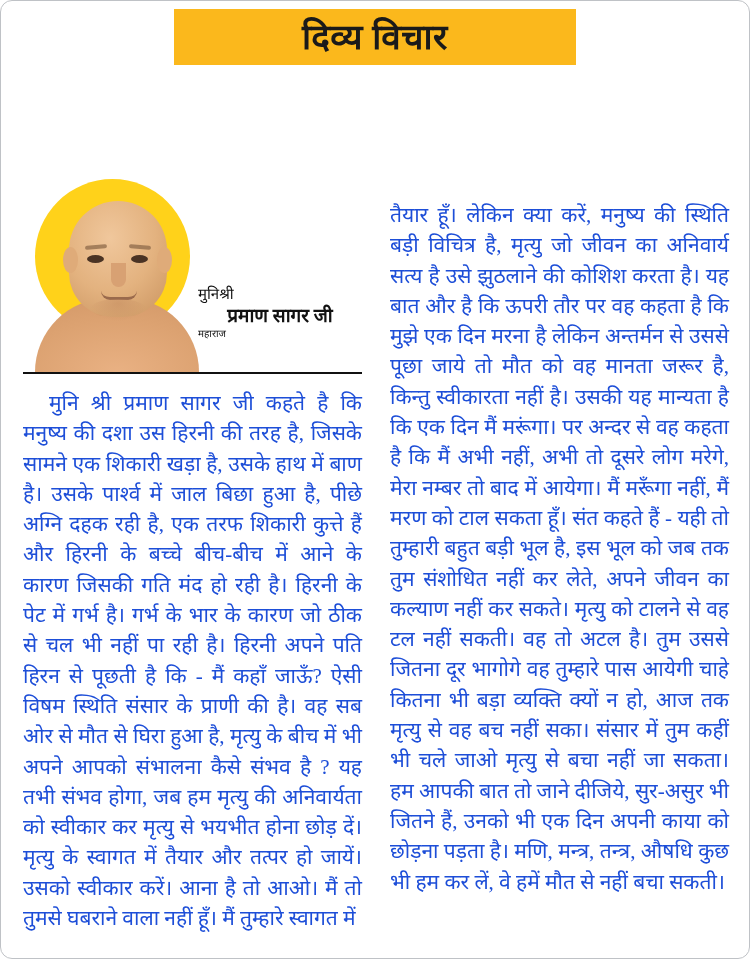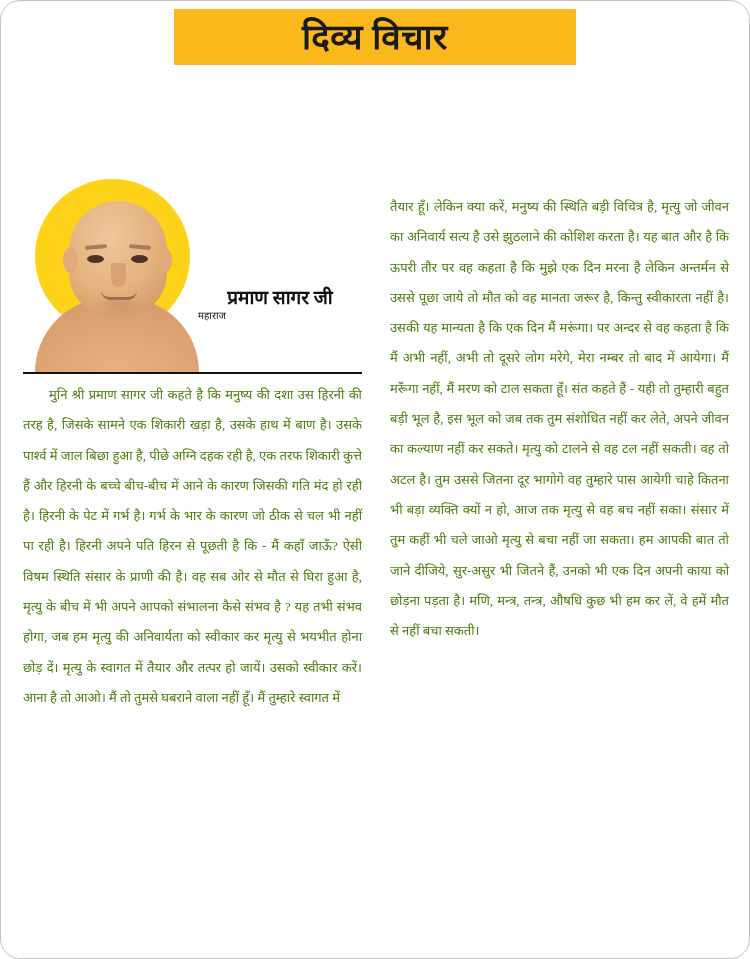--- a/index.html
+++ b/index.html
@@ -16,21 +16,21 @@
     overflow: hidden;
   }
 
   
   .page {
     position: relative;
     width: 750px;
     height: 959px;
     background: #ffffff;
     border: 1px solid #bfc2c6;
-    border-radius: 20px;
+    border-radius: 12px;
     overflow: hidden;
   }
 
   
   .masthead-wrap {
     position: absolute;
     top: 8px;
     left: 0;
     width: 100%;
     display: flex;
@@ -226,23 +226,23 @@
     left: 0;
     top: 193px;
     width: 339px;
     height: 0;
     border-top: 2.5px solid #111;
   }
 
   
   .body-text {
     font-family: "Liberation Serif", "DejaVu Serif", serif;
-    font-size: 13px;
+    font-size: 21px;
     line-height: 30.3px;
-    color: #4d7c0f;
+    color: #1d4ed8;
     text-align: justify;
     text-justify: inter-word;
     -webkit-hyphens: none;
     hyphens: none;
   }
   .col-left .body-text {
     position: absolute;
     top: 188px;
     left: 0;
     width: 339px;
@@ -282,20 +282,21 @@
           <div class="p-brow-l"></div>
           <div class="p-brow-r"></div>
           <div class="p-eye-l"></div>
           <div class="p-eye-r"></div>
           <div class="p-nose"></div>
           <div class="p-mouth"></div>
           <div class="p-chin"></div>
         </div>
 
         <div class="author-caption">
+          <div class="author-pre">मुनिश्री</div>
           <div class="author-name">प्रमाण सागर जी</div>
           <div class="author-post">महाराज</div>
         </div>
       </div>
 
       <div class="rule"></div>
 
       <p class="body-text">मुनि श्री प्रमाण सागर जी कहते है कि मनुष्य की दशा उस हिरनी की तरह है, जिसके सामने एक शिकारी खड़ा है, उसके हाथ में बाण है। उसके पार्श्व में जाल बिछा हुआ है, पीछे अग्नि दहक रही है, एक तरफ शिकारी कुत्ते हैं और हिरनी के बच्चे बीच-बीच में आने के कारण जिसकी गति मंद हो रही है। हिरनी के पेट में गर्भ है। गर्भ के भार के कारण जो ठीक से चल भी नहीं पा रही है। हिरनी अपने पति हिरन से पूछती है कि - मैं कहाँ जाऊँ? ऐसी विषम स्थिति संसार के प्राणी की है। वह सब ओर से मौत से घिरा हुआ है, मृत्यु के बीच में भी अपने आपको संभालना कैसे संभव है ? यह तभी संभव होगा, जब हम मृत्यु की अनिवार्यता को स्वीकार कर मृत्यु से भयभीत होना छोड़ दें। मृत्यु के स्वागत में तैयार और तत्पर हो जायें। उसको स्वीकार करें। आना है तो आओ। मैं तो तुमसे घबराने वाला नहीं हूँ। मैं तुम्हारे स्वागत में</p>
     </div>
 

